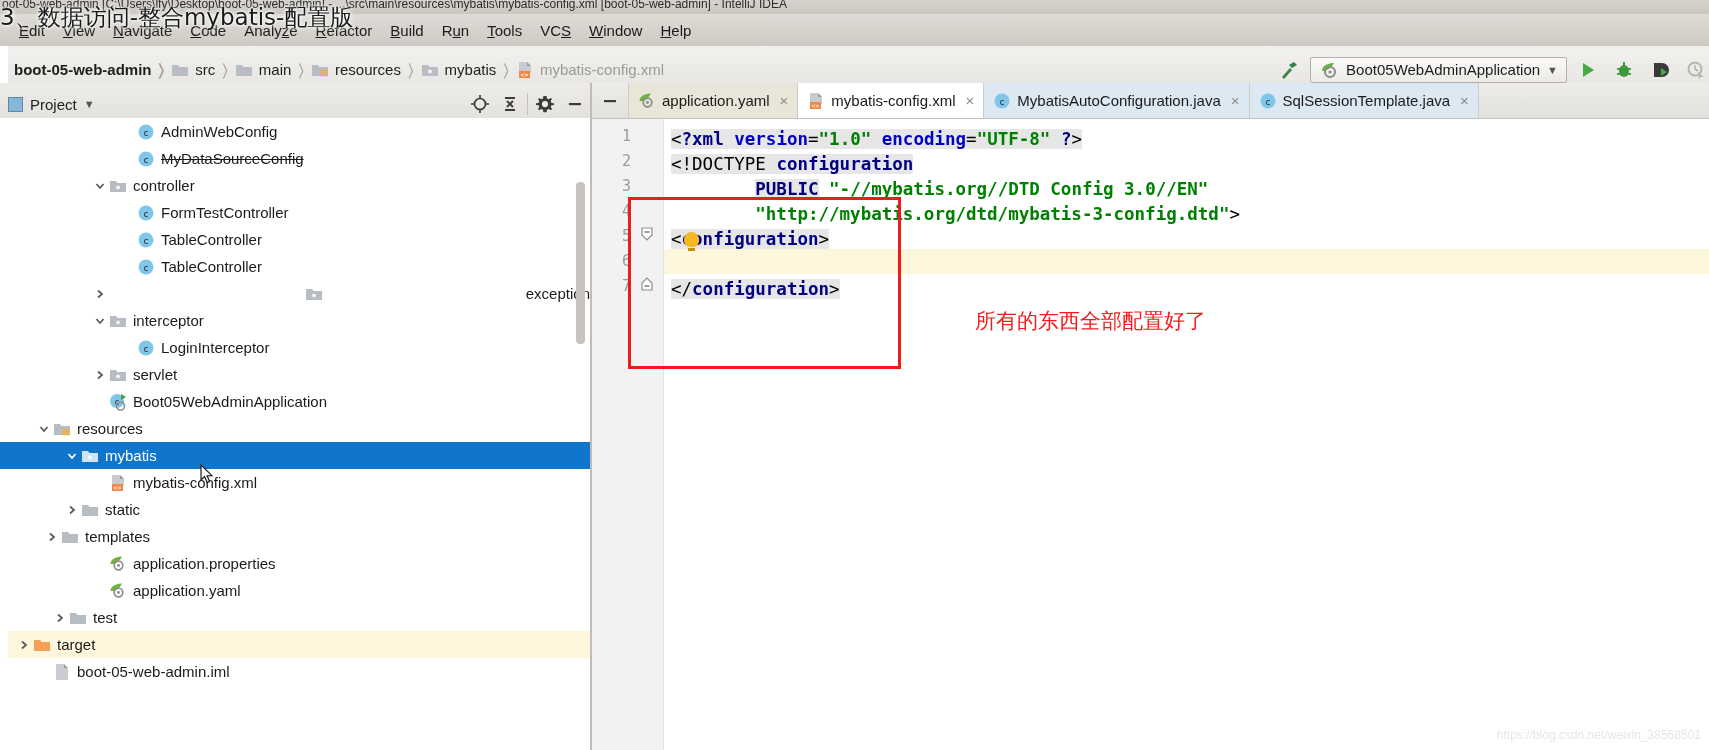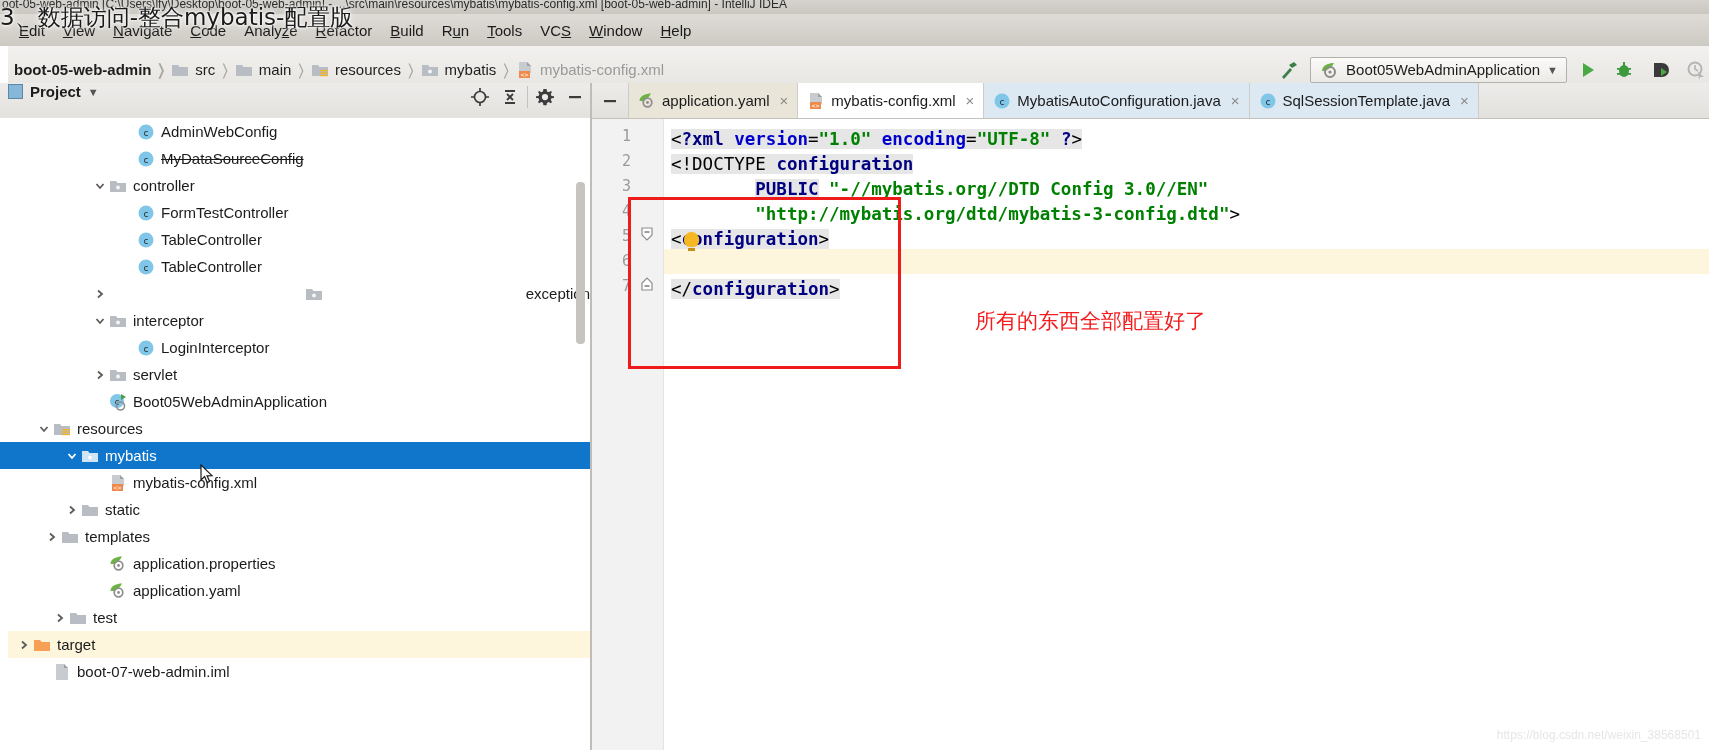--- a/index.html
+++ b/index.html
@@ -68,21 +68,21 @@
   }
   .runcfg .lbl { font-size: 15px; color: #1d1d1d; white-space: nowrap; }
   .chev { font-size: 11px; color: #555; }
   .tbtn { width: 30px; height: 28px; display: flex; align-items: center; justify-content: center; }
 
   
   .toolheader {
     position: absolute; left: 0; top: 83px; width: 590px; height: 43px;
     background: linear-gradient(#eeecea,#e2e0dc);
     border-bottom: 1px solid #c4c1bc;
-    display: flex; align-items: flex-start; font-weight: bold;
+    display: flex; align-items: center;
   }
   .toolheader .th-left { display: flex; align-items: center; padding-left: 8px; flex: 1; gap: 7px; }
   .toolheader .th-title { font-size: 15px; color: #1d1d1d; }
   .toolheader .th-right { display: flex; align-items: center; }
   .sq { width: 15px; height: 15px; background: #86b6d8; border: 1px solid #5d87a4; }
   .vsep { width: 1px; height: 22px; background: #c6c3be; margin: 0 2px; }
 
   
   .tree {
     position: absolute; left: 0; top: 118px; width: 590px; height: 632px;
@@ -595,21 +595,21 @@
         <span class="lbl">target</span>
       </div>
       <div class="row" style="padding-left: 36px;">
         <span class="arrow"></span>
         <span class="ico">
           <svg width="18" height="18" viewBox="0 0 18 18">
             <path d="M3 1 H11 L15 5 V17 H3 Z" fill="#c8ccd0"></path>
             <path d="M11 1 L15 5 H11 Z" fill="#9aa0a6"></path>
           </svg>
         </span>
-        <span class="lbl">boot-07-web-admin.iml</span>
+        <span class="lbl">boot-05-web-admin.iml</span>
       </div>
     </div>
   <div class="tree-scroll"></div>
   <div class="tree-border"></div>
 
   <div class="tabsbar" id="tabsbar">
       <div class="tab">
         <svg width="18" height="18" viewBox="0 0 18 18">
           <rect x="3" y="8" width="12" height="2.2" fill="#3c3c3c"></rect>
         </svg>

